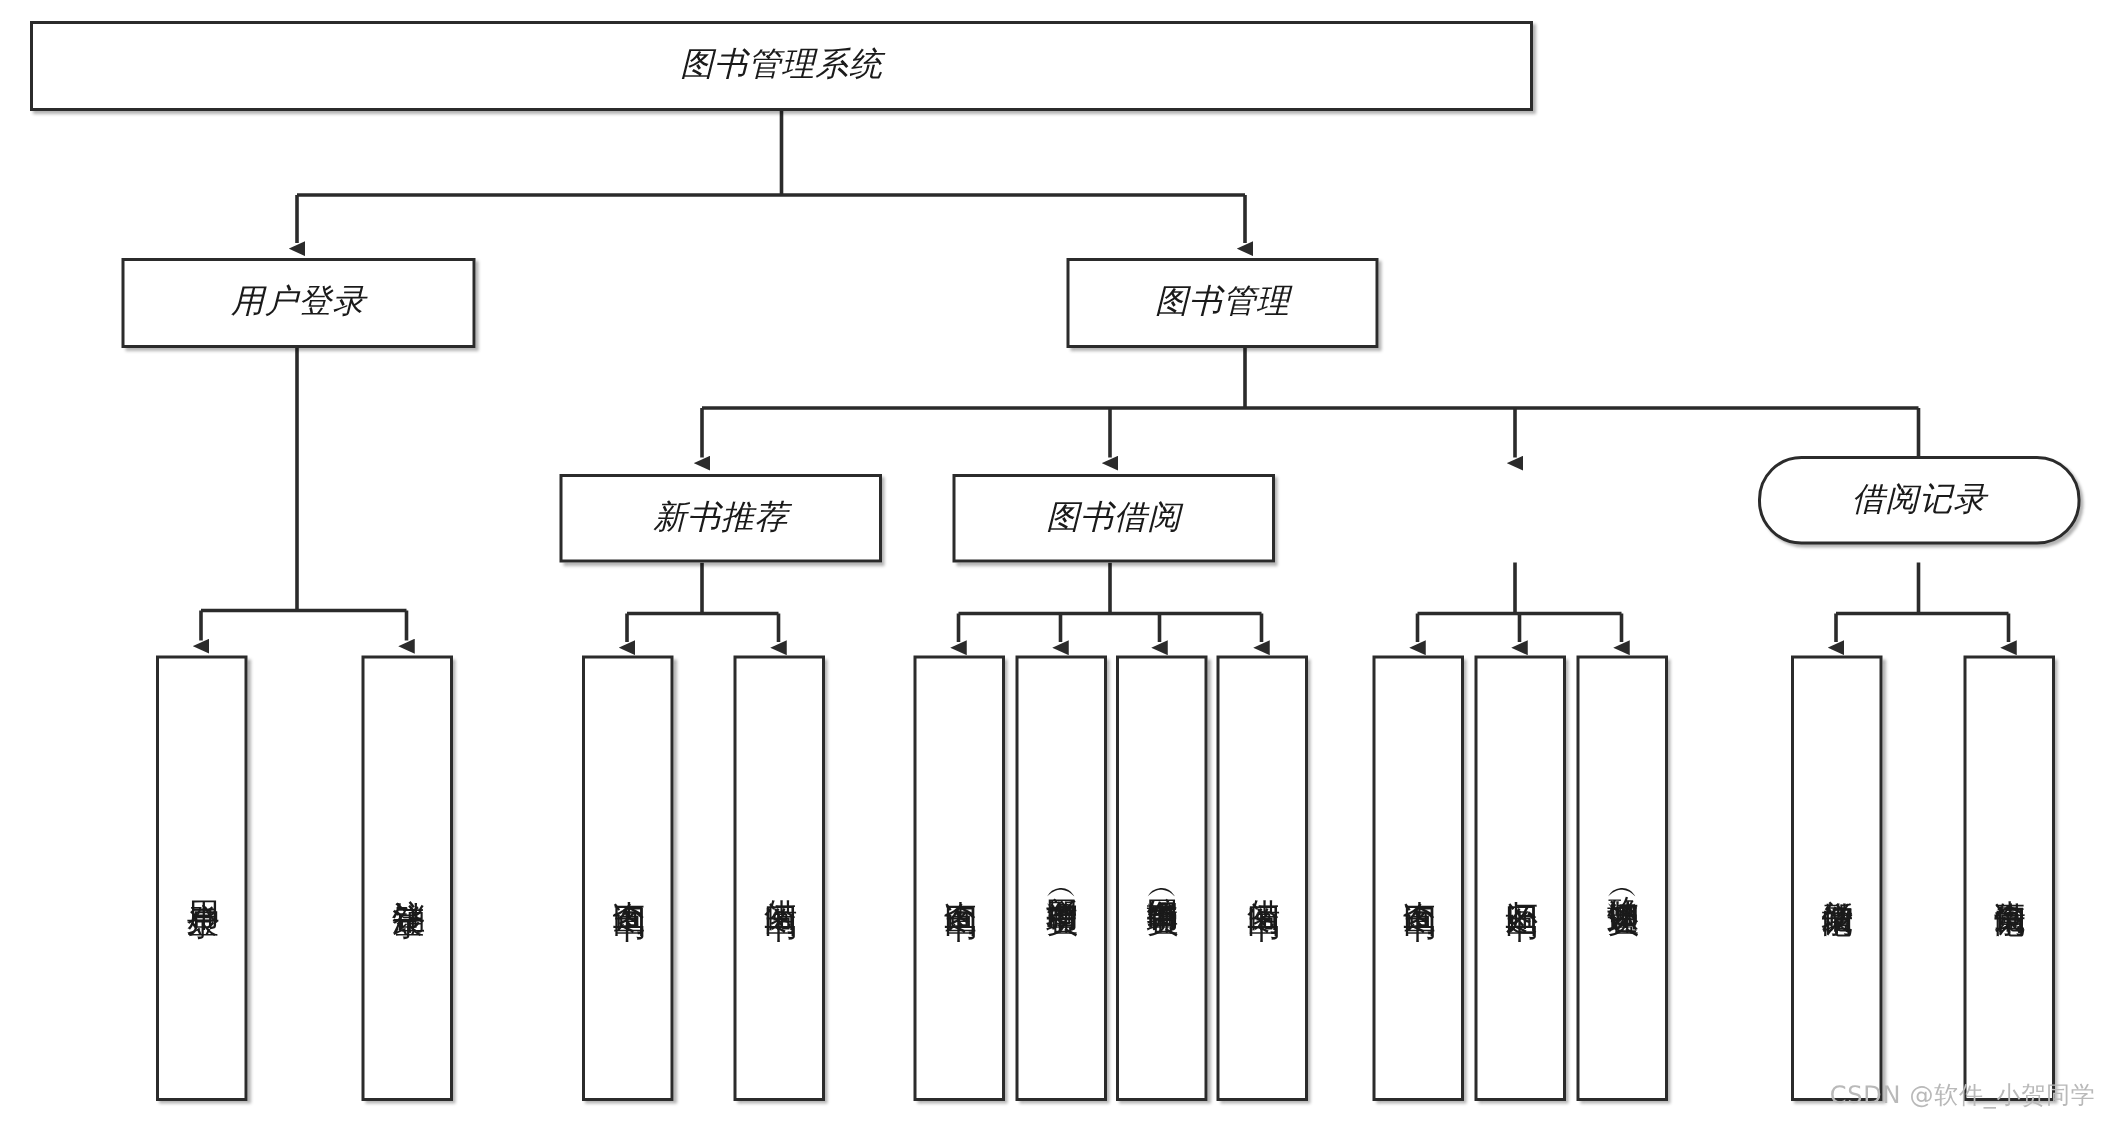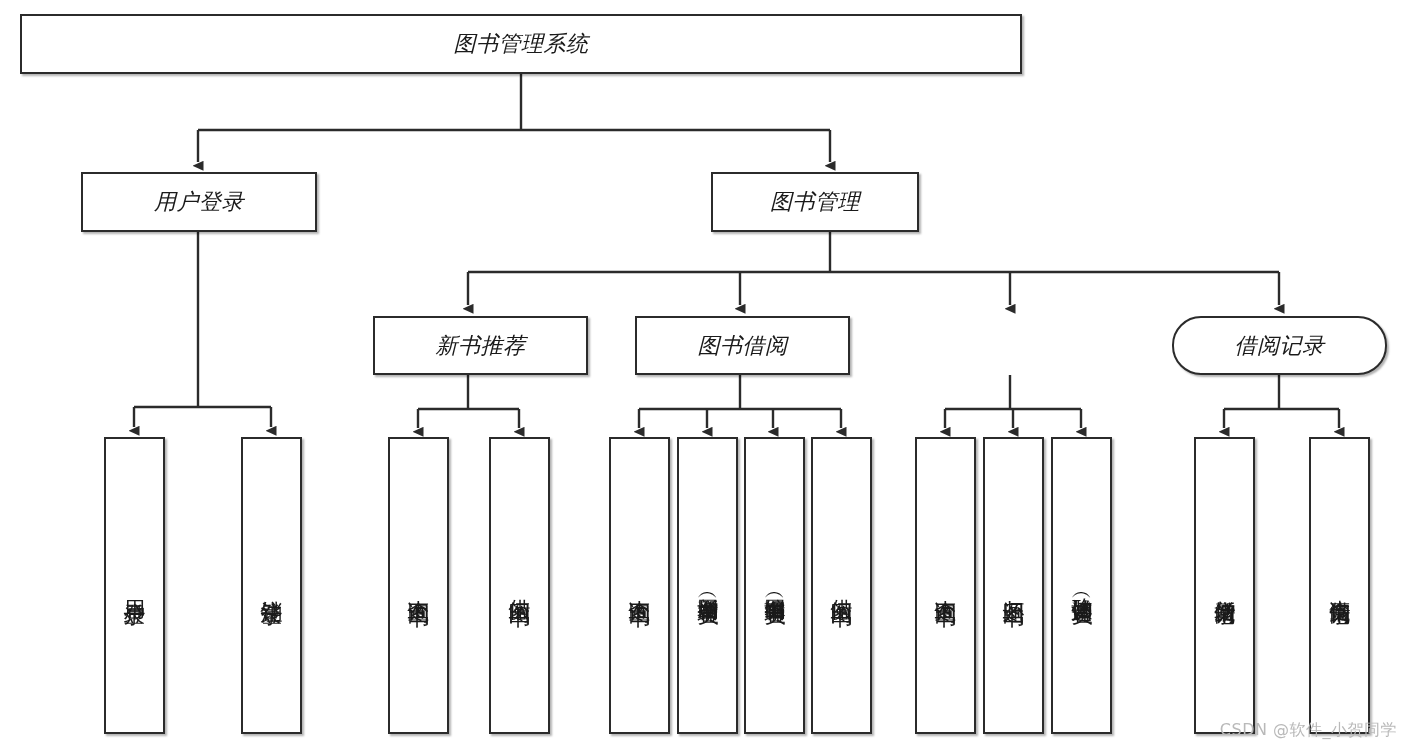--- a/index.html
+++ b/index.html
@@ -146,21 +146,21 @@
   <div class="node horiz" style="left:711px; top:172px; width:208px; height:60px;">
     <span class="lbl">图书管理</span>
   </div>
 
   <div class="node horiz" style="left:361px; top:316px; width:215px; height:59px;margin-left:12px;">
     <span class="lbl">新书推荐</span>
   </div>
   <div class="node horiz" style="left:635px; top:316px; width:215px; height:59px;">
     <span class="lbl">图书借阅</span>
   </div>
-  <div class="node horiz" style="left:1172px; top:316px; width:215px; height:59px;border-radius:29px;">
+  <div class="node horiz" style="left:1172px; top:304px; width:215px; height:59px;border-radius:29px;">
     <span class="lbl">借阅记录</span>
   </div>
 
   <div class="node vert" style="left:104px; top:437px; width:61px; height:297px;">
     <span class="lbl">用户登录</span>
   </div>
   <div class="node vert" style="left:241px; top:437px; width:61px; height:297px;">
     <span class="lbl">注销登录</span>
   </div>
 

